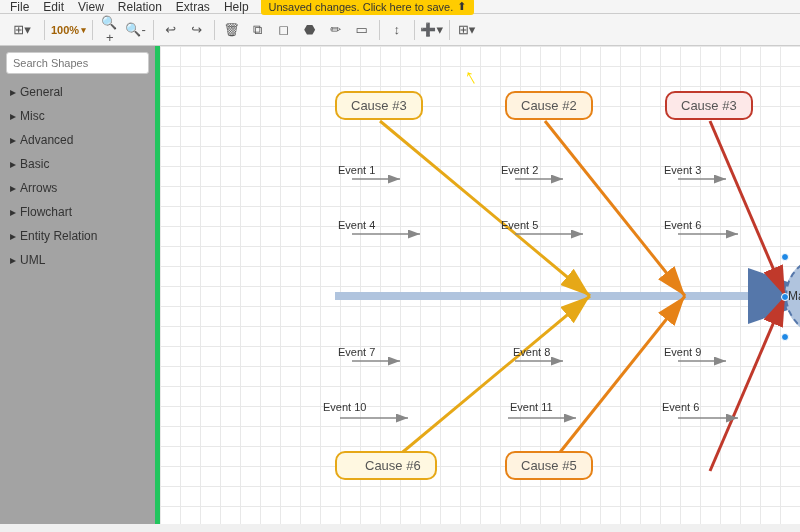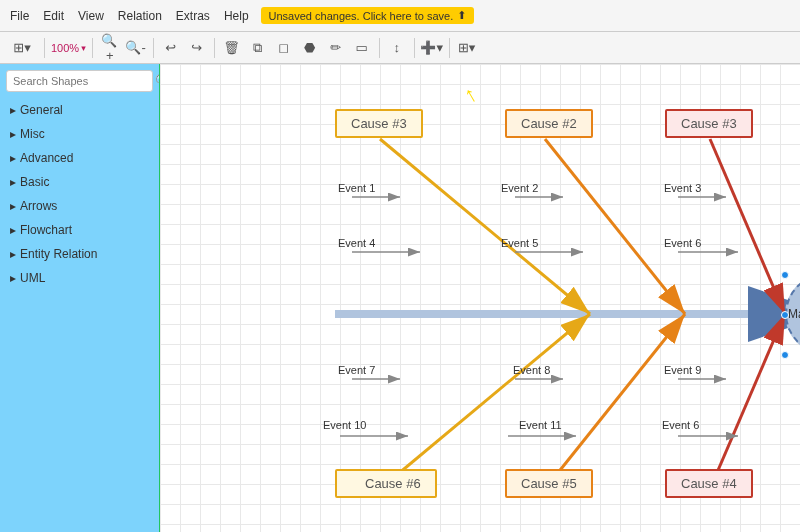--- a/index.html
+++ b/index.html
@@ -1,20 +1,20 @@
 <!DOCTYPE html>
 <html><head>
   <meta charset="utf-8">
   <style>
     * { box-sizing: border-box; margin: 0; padding: 0; }
     body { font-family: Arial, sans-serif; font-size: 12px; background: #f0f0f0; overflow: hidden; width: 800px; height: 532px; }
 
     
     #menubar {
-      height: 32px;
+      height: 14px;
       background: #f5f5f5;
       border-bottom: 1px solid #ccc;
       display: flex;
       align-items: center;
       padding: 0 4px;
       gap: 2px;
     }
     .menu-item {
       padding: 2px 6px;
       cursor: pointer;
@@ -51,35 +51,35 @@
       border: 1px solid transparent;
       cursor: pointer;
       border-radius: 3px;
       display: flex; align-items: center; justify-content: center;
       font-size: 13px;
       color: #555;
     }
     .toolbar-separator { width: 1px; height: 20px; background: #ccc; margin: 0 2px; }
     .zoom-control {
       display: flex; align-items: center; gap: 2px;
-      font-size: 12px; color: #be185d;
+      font-size: 12px; color: #a16207; font-weight: bold;
     }
     .zoom-label { font-size: 11px; }
 
     
     #main {
       display: flex;
       height: calc(532px - 54px);
     }
 
     
     #sidebar {
       width: 160px;
-      background: #7dd3fc;
-      border-right: 1px solid #22c55e;
+      background: #a3a3a3;
+      border-right: 5px solid #22c55e;
       display: flex;
       flex-direction: column;
       overflow-y: auto;
     }
     #search-box {
       display: flex;
       align-items: center;
       margin: 6px;
       border: 1px solid #ccc;
       border-radius: 3px;
@@ -112,21 +112,21 @@
         linear-gradient(to bottom, #e8e8e8 1px, transparent 1px);
       background-size: 20px 20px;
       position: relative;
       overflow: hidden;
     }
 
     
     .cause-box {
       position: absolute;
       border: 2px solid;
-      border-radius: 2px;
+      border-radius: 10px;
       padding: 5px 14px;
       font-size: 13px;
       font-weight: normal;
       text-align: center;
       background: white;
     }
     .cause-yellow { border-color: #e6a817; background: #fff8e1; color: #555; }
     .cause-orange { border-color: #e68217; background: #fff3e0; color: #555; }
     .cause-red { border-color: #c0392b; background: #fde8e8; color: #555; }
 
@@ -320,36 +320,33 @@
     <div class="cause-box cause-red" style="left:505px; top:45px;">
       <span>Cause #3</span>
     </div>
 
     <div class="cause-box cause-yellow" style="left:175px; top:405px;padding-left:28px;">
       <span>Cause #6</span>
     </div>
     <div class="cause-box cause-orange" style="left:345px; top:405px;">
       <span>Cause #5</span>
     </div>
-    <div class="cause-box cause-red" style="left:505px; top:405px;">
-      <span>Cause #4</span>
-    </div>
 
     <div class="event-label" style="left:178px; top:118px;">Event 1</div>
     <div class="event-label" style="left:341px; top:118px;">Event 2</div>
     <div class="event-label" style="left:504px; top:118px;">Event 3</div>
     <div class="event-label" style="left:178px; top:173px;text-align:center;">Event 4</div>
     <div class="event-label" style="left:341px; top:173px;">Event 5</div>
     <div class="event-label" style="left:504px; top:173px;">Event 6</div>
 
     <div class="event-label" style="left:178px; top:300px;">Event 7</div>
     <div class="event-label" style="left:341px; top:300px;margin-left:12px;">Event 8</div>
     <div class="event-label" style="left:504px; top:300px;">Event 9</div>
     <div class="event-label" style="left:163px; top:355px;">Event 10</div>
-    <div class="event-label" style="left:327px; top:355px;padding-left:32px;">Event 11</div>
+    <div class="event-label" style="left:318px; top:355px;padding-left:32px;">Event 11</div>
     <div class="event-label" style="left:502px; top:355px;">Event 6</div>
 
     <div class="main-problem" style="left:625px; top:210px;">
       <span>Main Problem</span>
     </div>
 
     <div class="handle" style="left:621px; top:207px;"></div>
 
     <div class="handle" style="left:621px; top:247px;"></div>
 

